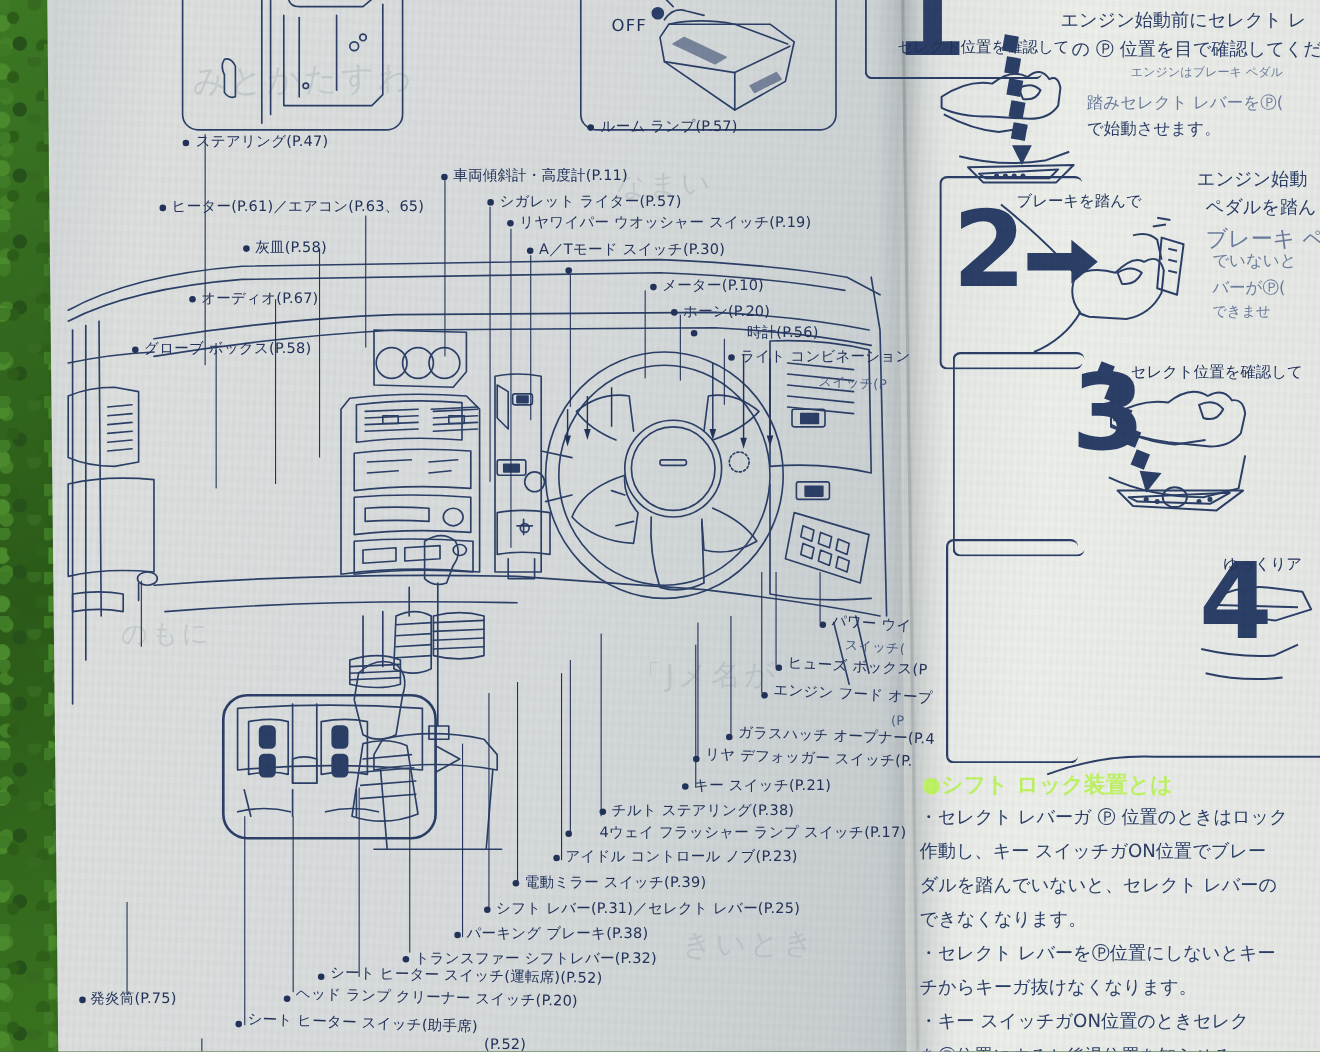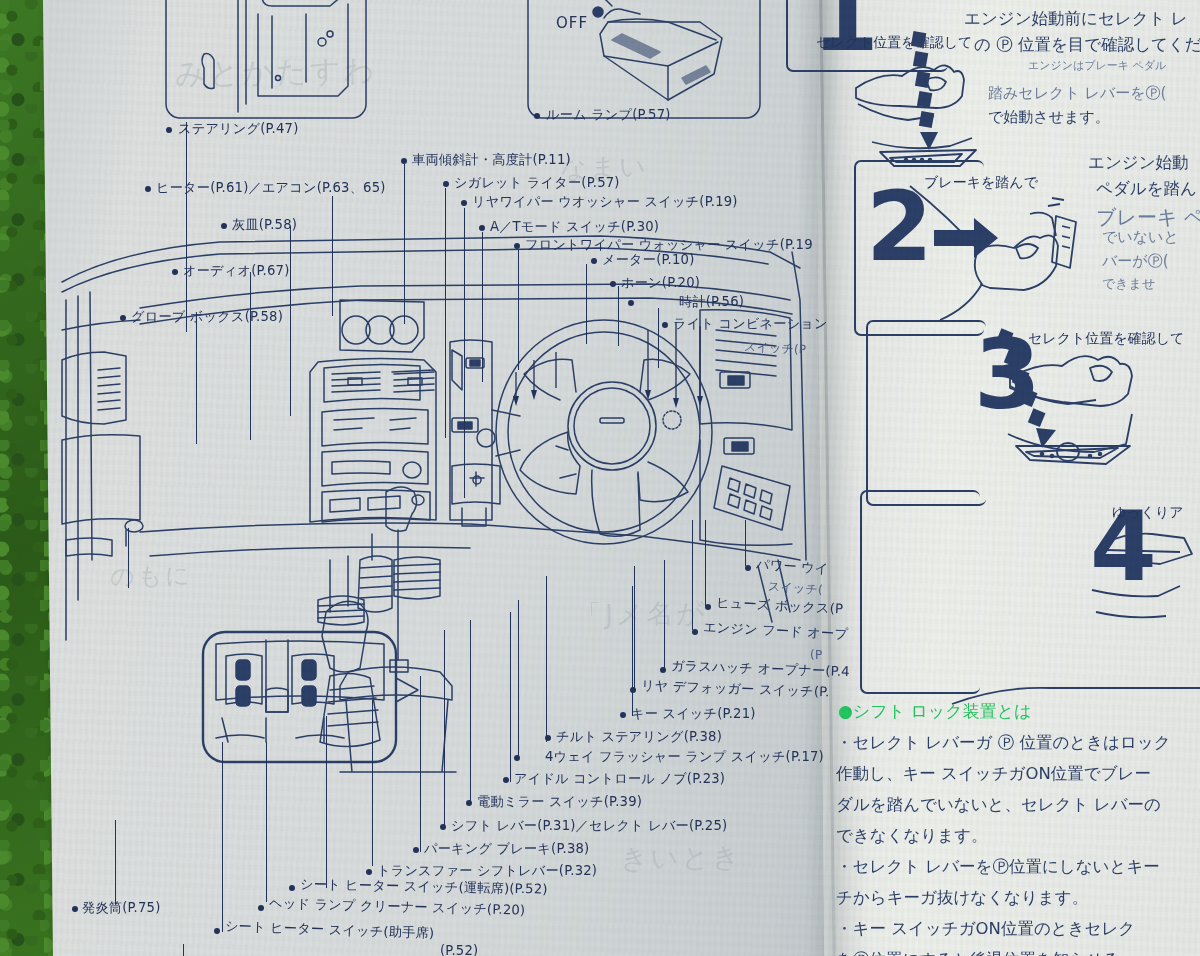--- a/index.html
+++ b/index.html
@@ -64,21 +64,21 @@
   .dot{position:absolute;width:6px;height:6px;border-radius:50%;background:#22325a;}
   .lead{position:absolute;background:#22325a;width:1.3px;}
 
   
   .stepbox{position:absolute;border:2.2px solid #2b3f67;border-radius:7px;background:transparent;}
   .bignum{position:absolute;color:#2b3f67;font-weight:bold;font-size:96px;line-height:.82;
           font-family:"DejaVu Sans",sans-serif;}
   .caption{position:absolute;color:#23345c;font-size:14px;white-space:nowrap;}
   .bodytext{position:absolute;color:#2b3f67;font-size:16.5px;line-height:1.52;white-space:nowrap;}
   .bodytext.faint{color:#6b7d9c;}
-  .heading{position:absolute;color:#22c55e;font-size:17px;font-weight:normal;white-space:nowrap;}
+  .heading{position:absolute;color:#bef264;font-size:20px;font-weight:bold;white-space:nowrap;}
 </style>
 </head>
 <body>
 
 <div id="stage">
 
   <div class="grass"></div>
 
   <div class="page" id="page-left"></div>
   <div class="page" id="page-right"></div>
@@ -306,21 +306,20 @@
   <div class="dot" style="left:443px;top:181px;"></div>
   <div class="lbl" style="left:454px;top:174px;">シガレット ライター(P.57)</div>
 
   <div class="dot" style="left:461px;top:200px;"></div>
   <div class="lbl" style="left:472px;top:193px;">リヤワイパー ウオッシャー スイッチ(P.19)</div>
 
   <div class="dot" style="left:479px;top:225px;"></div>
   <div class="lbl" style="left:490px;top:218px;">A／Tモード スイッチ(P.30)</div>
 
   <div class="dot" style="left:514px;top:243px;"></div>
-  <div class="lbl" style="left:525px;top:236px;">フロントワイパー ウォッシャー スイッチ(P.19</div>
 
   <div class="dot" style="left:591px;top:258px;"></div>
   <div class="lbl" style="left:602px;top:251px;">メーター(P.10)</div>
 
   <div class="dot" style="left:610px;top:281px;"></div>
   <div class="lbl" style="left:621px;top:274px;">ホーン(P.20)</div>
 
   <div class="dot" style="left:628px;top:300px;"></div>
   <div class="lbl" style="left:639px;top:293px;padding-left:40px;">時計(P.56)</div>
 

